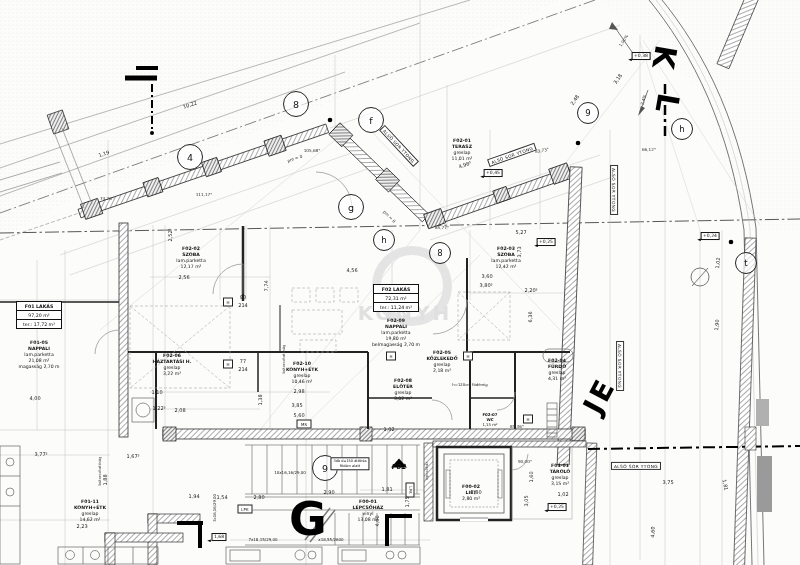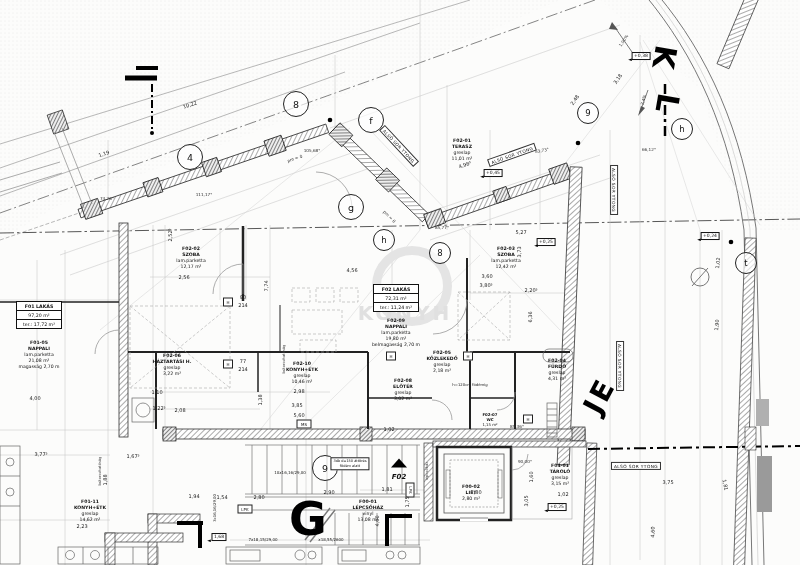--- a/index.html
+++ b/index.html
@@ -447,21 +447,21 @@
 <div class="axis sm" style="left:682px;top:129px">h</div>
 <div class="axis" style="left:325px;top:468px">9</div>
 <div class="axis sm" style="left:746px;top:263px">t</div>
 
 <div class="big" style="left:664px;top:57px;font-size:30px;--r:100deg">K</div>
 <div class="big" style="left:667px;top:103px;font-size:30px;--r:100deg">L</div>
 <div class="big" style="left:600px;top:396px;font-size:28px;--r:-62deg;letter-spacing:3px">JE</div>
 <div class="big" style="left:308px;top:519px;font-size:46px">G</div>
 
 <div class="tri" style="left:399px;top:463px"></div>
-<div class="ent" style="left:399px;top:477px">F02</div>
+<div class="ent" style="left:399px;top:467px">F02</div>
 
 <div class="street" style="left:512px;top:155px;--r:-19.5deg">ALSÓ SOR YTONG</div>
 <div class="street" style="left:399px;top:146px;--r:47deg">ALSÓ SOR YTONG</div>
 <div class="street" style="left:614px;top:190px;--r:90deg">ALSÓ SOR YTONG</div>
 <div class="street" style="left:636px;top:466px">ALSÓ SOR YTONG</div>
 <div class="street" style="left:620px;top:366px;--r:90deg">ALSÓ SOR YTONG</div>
 
 <div class="lvl" style="left:493px;top:173px">+0,45</div>
 <div class="flag" style="left:482px;top:176px">◄</div>
 <div class="lvl" style="left:546px;top:242px">+0,25</div>

